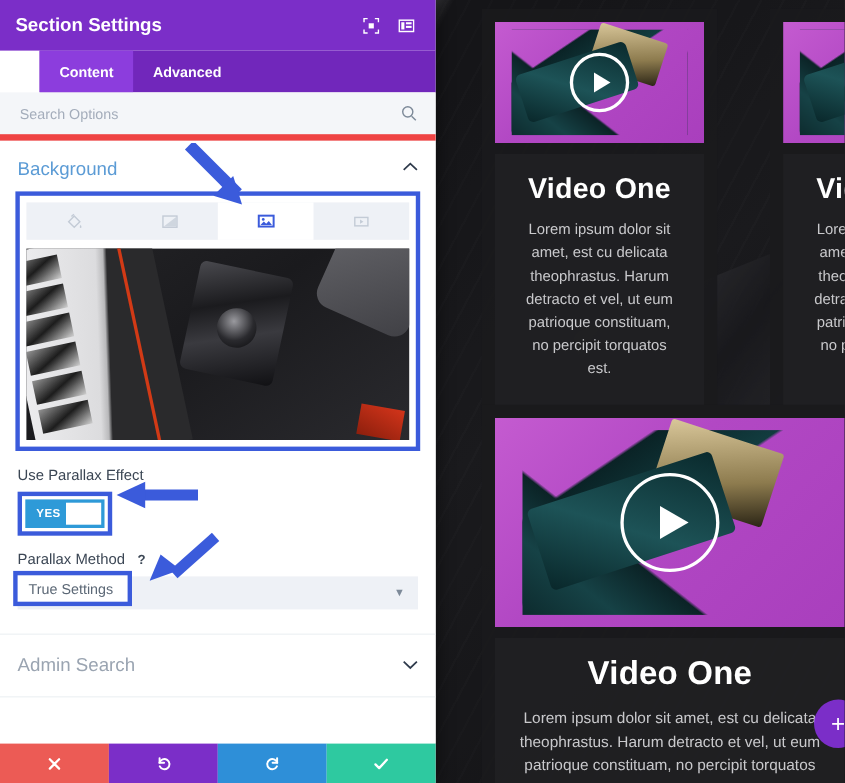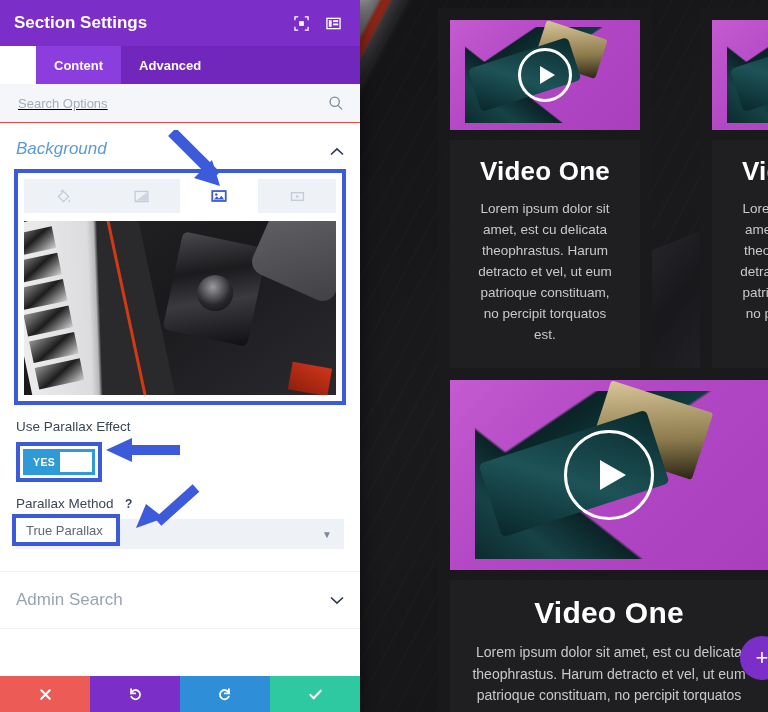--- a/index.html
+++ b/index.html
@@ -70,42 +70,42 @@
   #card-three{left:438px;top:368px;width:318px;}
   #card-three .thumb{height:190px;}
   #card-three h3{font-size:30px;}
   #card-three p{font-size:14px;}
 
   .fab{position:absolute;right:-16px;bottom:32px;width:44px;height:44px;border-radius:50%;
     background:#7b2ec8;display:flex;align-items:center;justify-content:center;}
   .fab span{color:#fff;font-size:22px;line-height:1;}
 
   
-  .modal{position:absolute;left:0;top:0;width:360px;height:712px;background:#fff;
+  .modal{position:absolute;left:0;top:0;width:396px;height:712px;background:#fff;
     display:flex;flex-direction:column;box-shadow:2px 0 14px rgba(0,0,0,.45);}
 
   .modal-head{height:46px;background:#7b2ec8;display:flex;align-items:center;padding:0 14px;flex:none;}
   .modal-head .title{color:#fff;font-size:17px;font-weight:bold;flex:1;}
   .head-ico{width:26px;height:26px;margin-left:6px;display:flex;align-items:center;justify-content:center;color:#fff;}
 
   .tabs{height:38px;background:#7127bb;display:flex;flex:none;margin-left:36px;}
   .tab{display:flex;align-items:center;justify-content:center;color:#fff;font-size:13px;font-weight:bold;
     padding:0 18px;height:100%;}
   .tab.active{background:#8c3ddd;}
 
-  .searchbar{height:38px;background:#f4f6f9;border-bottom:1px solid #ef4444;display:flex;align-items:center;
-    padding:0 16px;flex:none;text-decoration:underline;}
+  .searchbar{height:38px;background:#f4f6f9;border-bottom:6px solid #ef4444;display:flex;align-items:center;
+    padding:0 16px;flex:none;}
   .searchbar input{flex:1;border:0;background:transparent;outline:none;color:#8c97a8;font-size:13px;
     font-family:"Liberation Sans", sans-serif;}
   .searchbar input::placeholder{color:#a4adbb;}
   .mag{width:16px;height:16px;}
 
   .panel-body{flex:1;overflow:hidden;background:#fff;}
 
-  .section-head{display:flex;align-items:flex-end;padding:16px 16px 10px;font-style:italic;}
+  .section-head{display:flex;align-items:flex-start;padding:16px 16px 10px;}
   .section-head .lbl{flex:1;color:#5b9bd5;font-size:17px;}
   .chev{color:#2f3b4c;font-size:13px;}
 
   .bgtabs-wrap{position:relative;margin:0 14px;padding:6px;border:4px solid #3b5bdb;}
   .bgtabs{display:flex;background:#eef1f6;}
   .bgtab{flex:1;height:34px;display:flex;align-items:center;justify-content:center;}
   .bgtab.active{background:#fff;}
 
   .preview-img{margin:8px 0 0;height:174px;overflow:hidden;position:relative;
     background:linear-gradient(145deg,#242427 0%,#1a1a1d 45%,#2a2a2e 100%);}
@@ -345,21 +345,21 @@
         </div>
       </div>
 
       <div class="field">
         <div class="flabel">
           <span>Parallax Method</span>
           <span class="help">?</span>
         </div>
         <div class="select-row">
           <div class="select-hl">
-            <span class="val">True Parallax</span>
+            <span class="val">True Settings</span>
           </div>
           <span class="caret">▼</span>
         </div>
       </div>
 
       <div class="divider"></div>
       <div class="admin-row">
         <div class="lbl">Admin Search</div>
         <span>
           <svg width="14" height="9" viewBox="0 0 14 9" fill="none" stroke="#2f3b4c" stroke-width="1.6">

